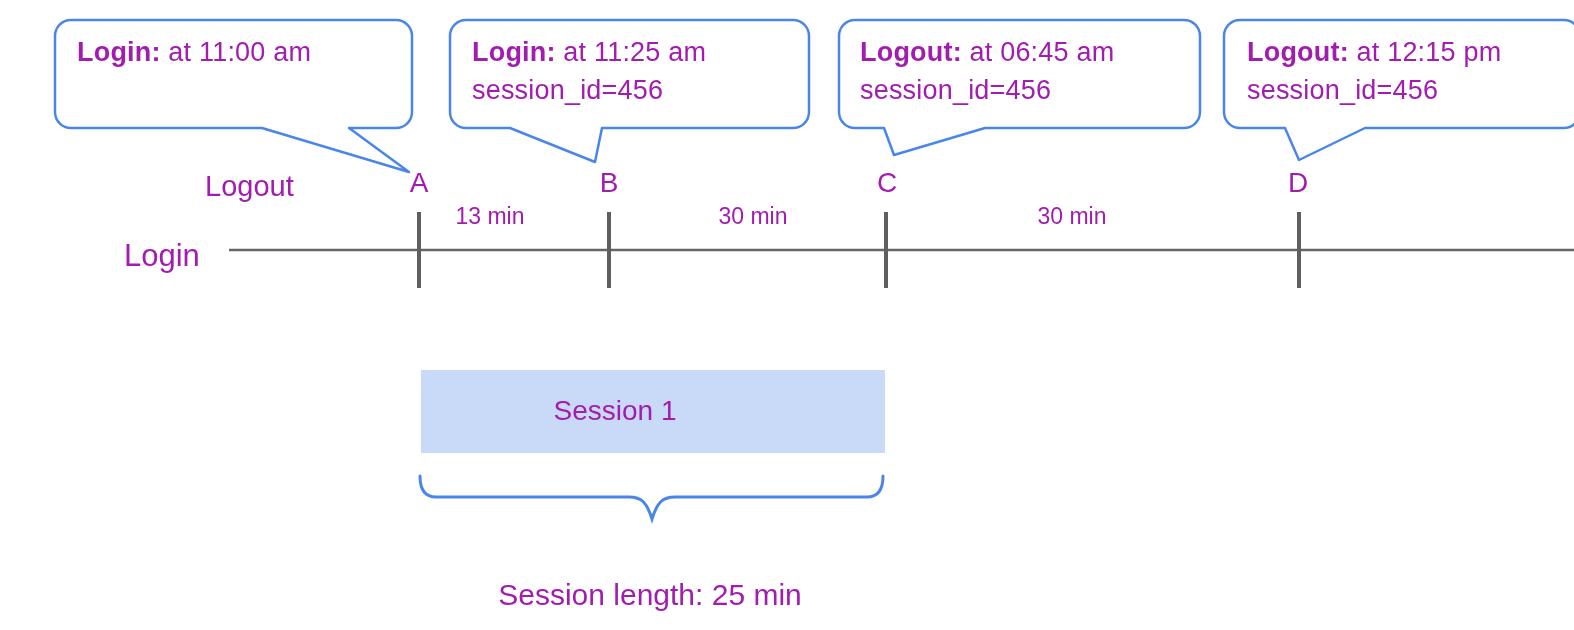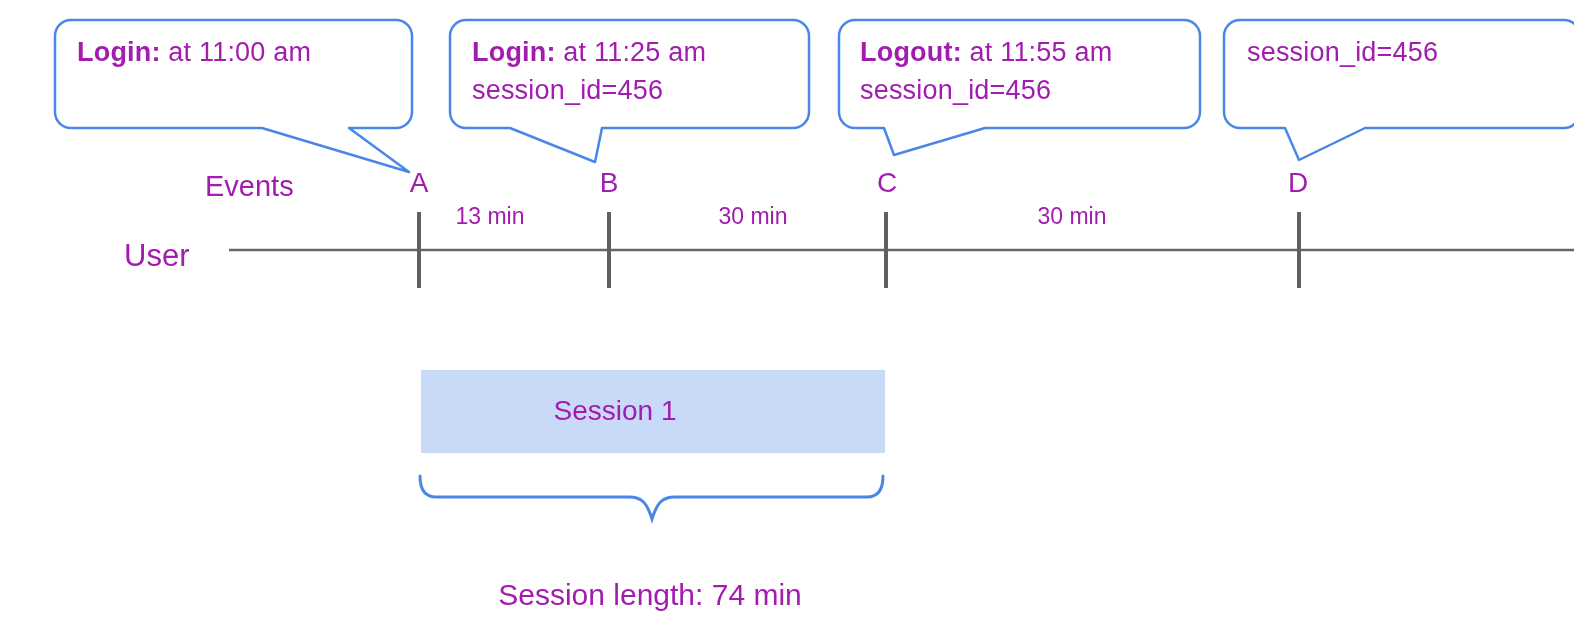--- a/index.html
+++ b/index.html
@@ -65,36 +65,37 @@
   </svg>
 
   <div class="abs callout-text" style="left:45px; top:33px;">
     <div><span class="ev">Login:</span><span> at 11:00 am</span></div>
   </div>
   <div class="abs callout-text" style="left:440px; top:33px;">
     <div><span class="ev">Login:</span><span> at 11:25 am</span></div>
     <div>session_id=456</div>
   </div>
   <div class="abs callout-text" style="left:828px; top:33px;">
-    <div><span class="ev">Logout:</span><span> at 11:55 am</span></div>
+    <div><span class="ev">Logout:</span><span> at 06:45 am</span></div>
     <div>session_id=456</div>
   </div>
   <div class="abs callout-text" style="left:1215px; top:33px;">
+    <div><span class="ev">Logout:</span><span> at 12:15 pm</span></div>
     <div>session_id=456</div>
   </div>
 
-  <div class="abs events-label" style="left:173px; top:170px;">Events</div>
-  <div class="abs user-label" style="left:92px; top:238px;">User</div>
+  <div class="abs events-label" style="left:173px; top:170px;">Logout</div>
+  <div class="abs user-label" style="left:92px; top:238px;">Login</div>
 
   <div class="abs event-letter" style="left:387px;  top:167px;">A</div>
   <div class="abs event-letter" style="left:577px;  top:167px;">B</div>
   <div class="abs event-letter" style="left:855px;  top:167px;">C</div>
   <div class="abs event-letter" style="left:1266px; top:167px;">D</div>
 
   <div class="abs interval-label" style="left:458px;  top:203px;">13 min</div>
   <div class="abs interval-label" style="left:721px;  top:203px;">30 min</div>
   <div class="abs interval-label" style="left:1040px; top:203px;">30 min</div>
 
   <div class="abs session-box-label">Session 1</div>
 
-  <div class="abs session-length-label">Session length: 74 min</div>
+  <div class="abs session-length-label">Session length: 25 min</div>
 
 </div>
 
 </body></html>

